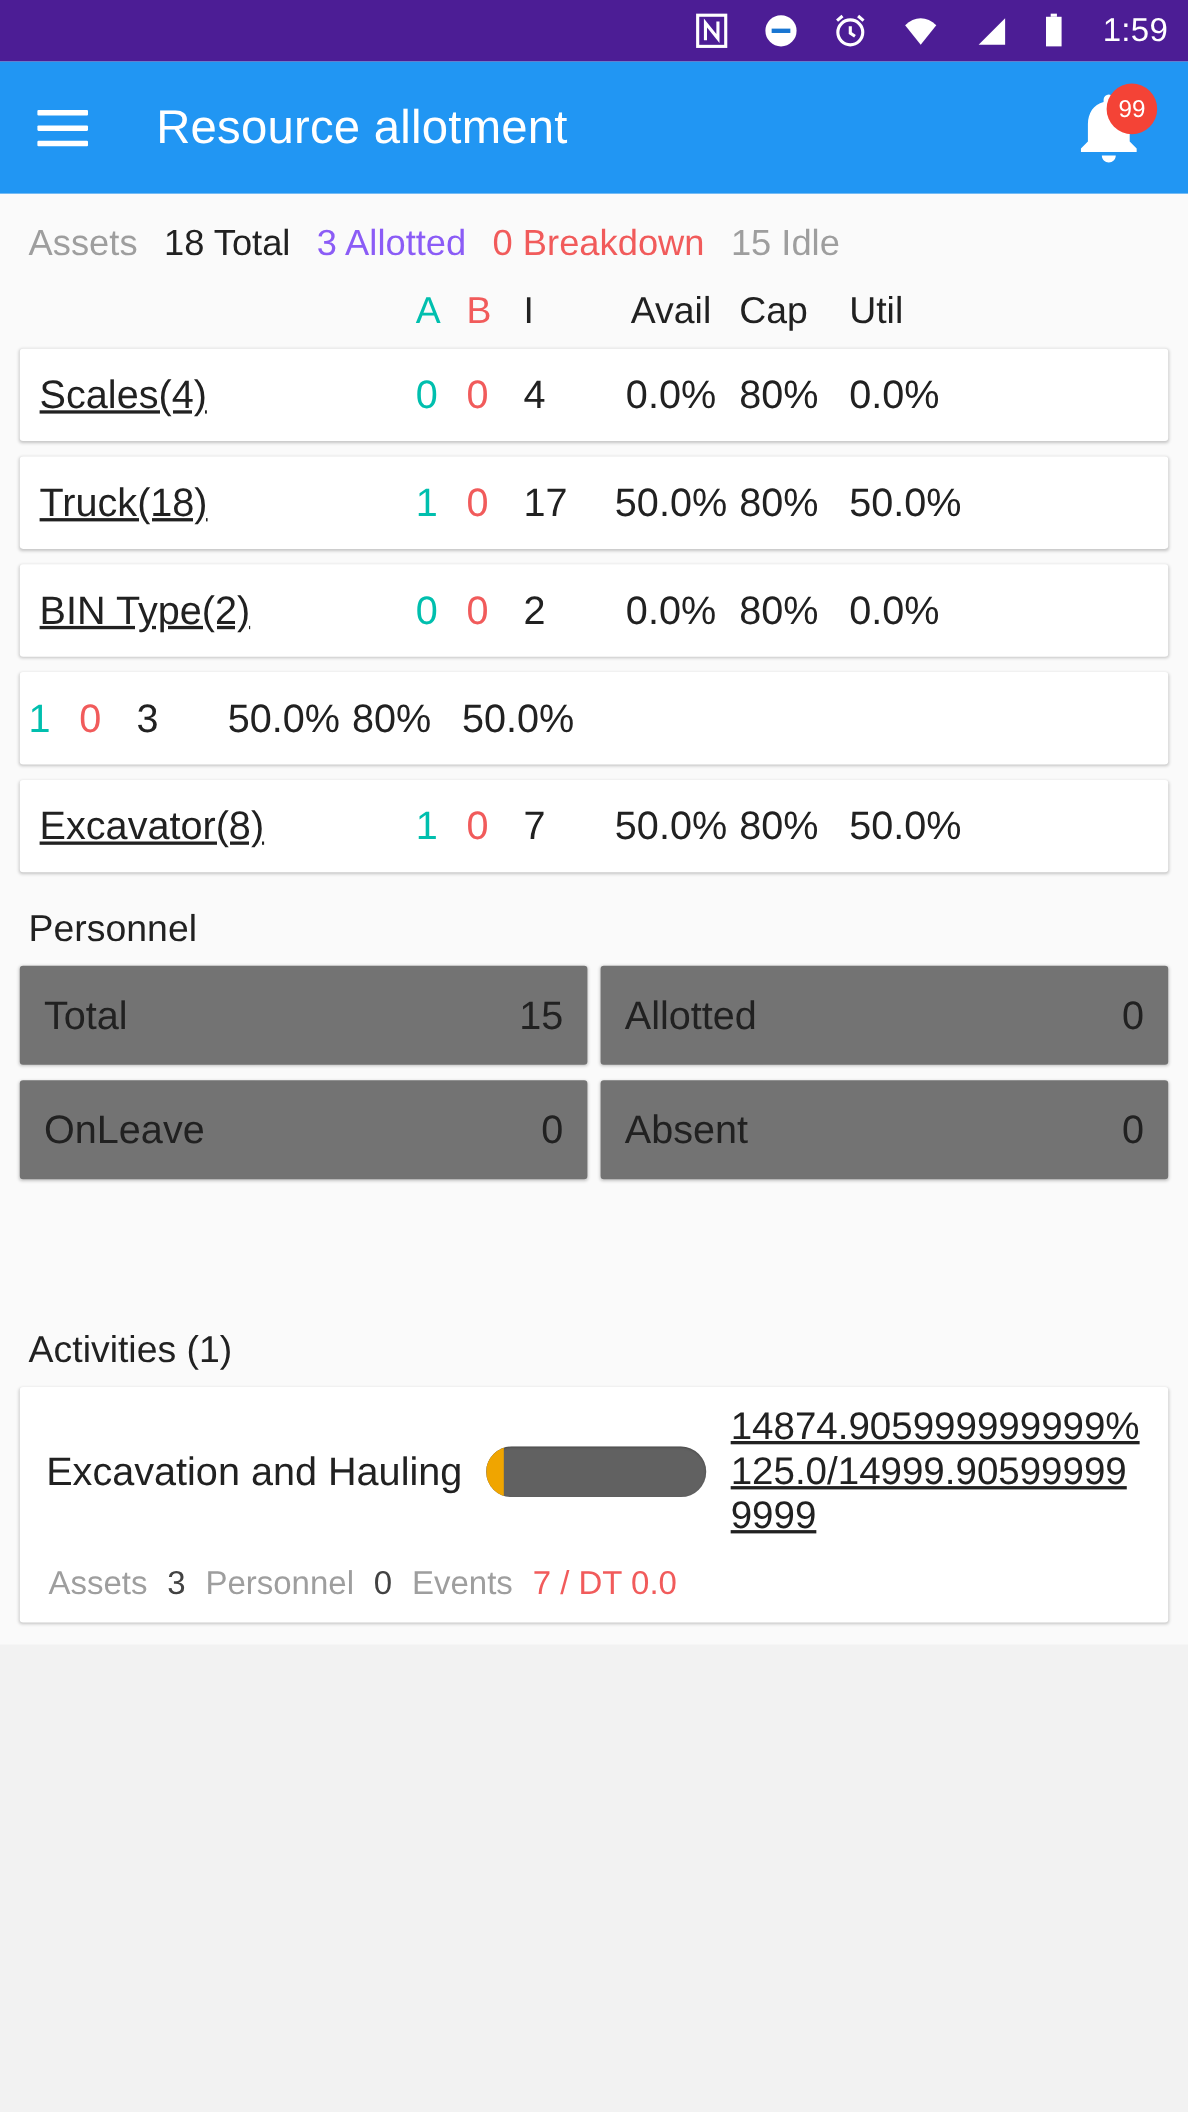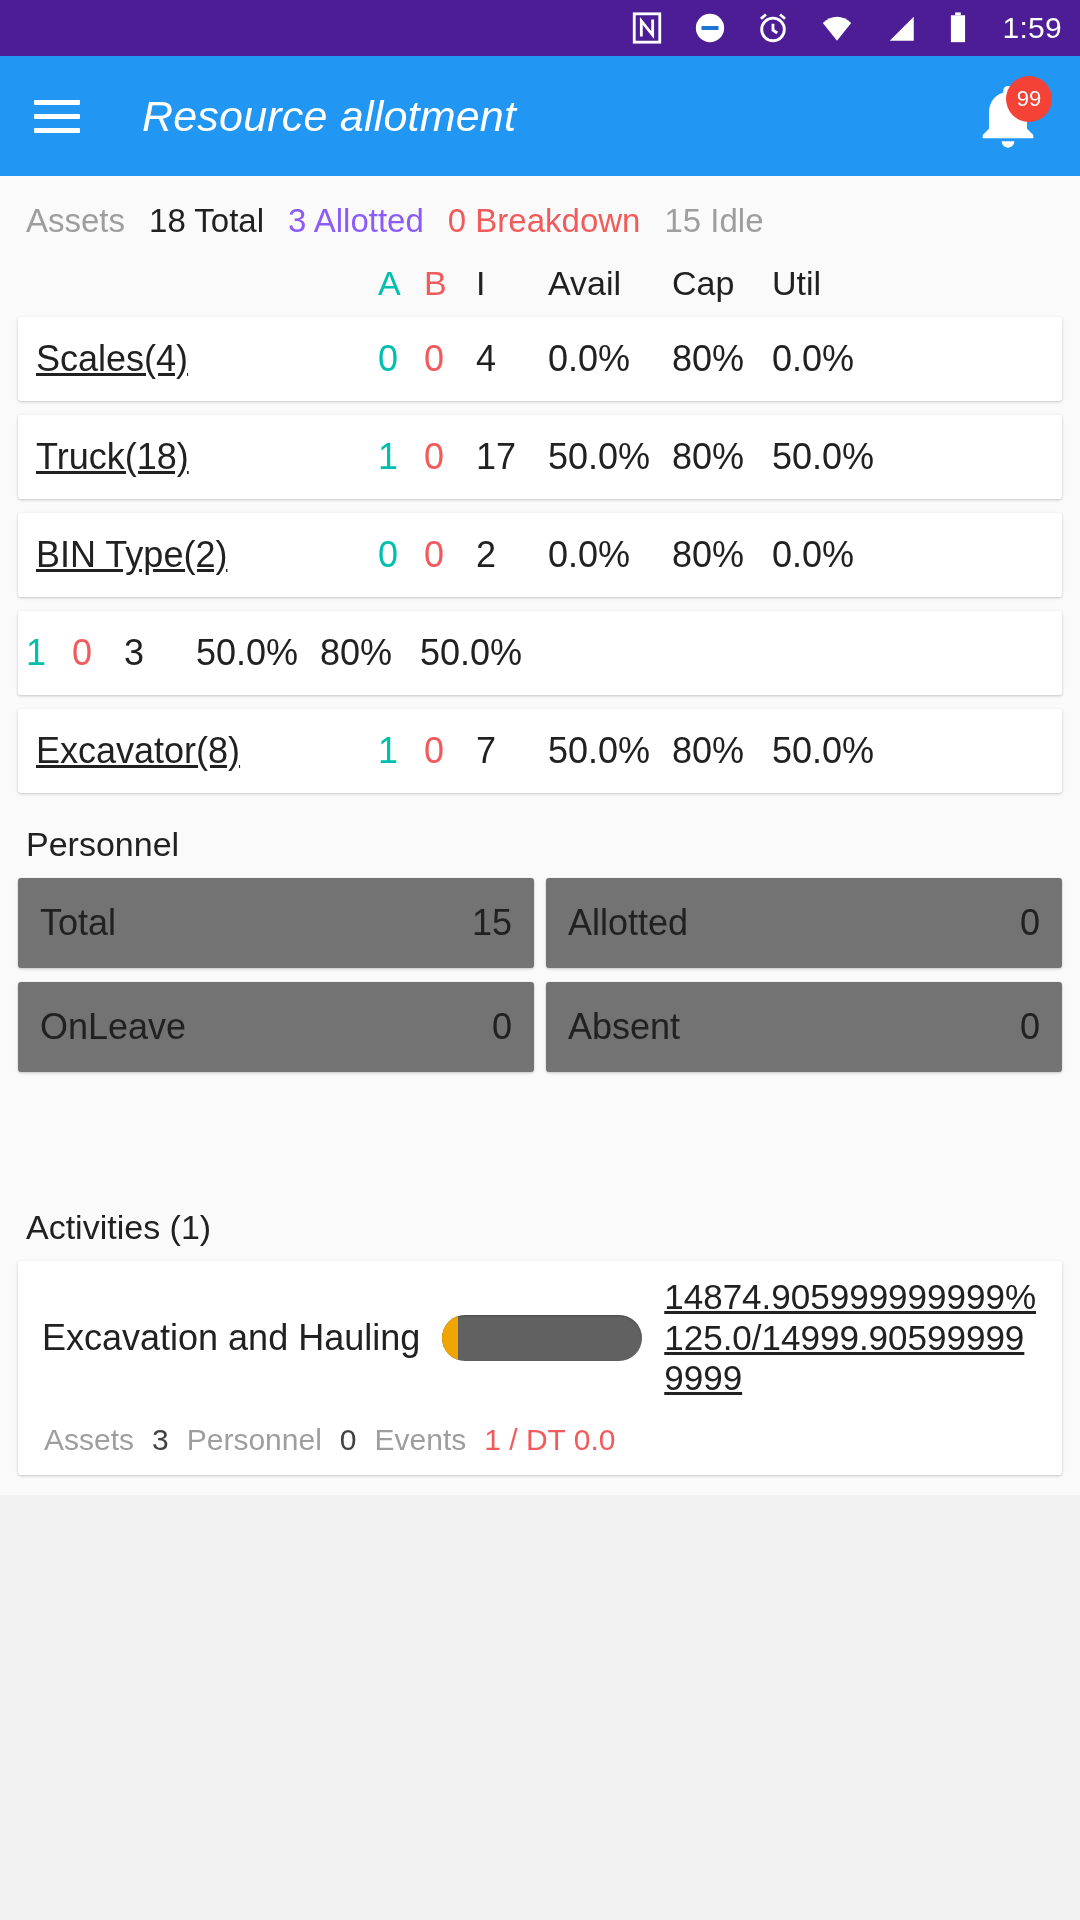--- a/index.html
+++ b/index.html
@@ -25,21 +25,20 @@
   .appbar {
     height:120px; background:#2196f3;
     display:flex; align-items:center; padding:0 34px;
     position:relative;
   }
   .hamburger { width:46px; display:flex; flex-direction:column; gap:9px; cursor:pointer; }
   .hamburger i { display:block; height:5px; background:#fff; border-radius:1px; }
   .appbar-title {
     color:#ffffff; font-size:43px; margin-left:62px; font-weight:400;
     letter-spacing:.2px;
-    font-style:italic;
   }
   .bell-wrap { margin-left:auto; position:relative; width:76px; height:76px; }
   .badge {
     position:absolute; top:-2px; right:-6px;
     min-width:46px; height:46px; border-radius:23px;
     background:#f44336; color:#fff; font-size:22px;
     display:flex; align-items:center; justify-content:center;
     padding:0 6px; z-index:2;
   }
 
@@ -56,21 +55,21 @@
   .assets-summary .lbl-red  { color:#f15b5b; }
 
   
   .col-head {
     display:flex; padding:10px 26px 14px 26px; font-size:34px; color:#212121;
   }
   .col-head .namecol { width:352px; }
   .cellA { width:46px; text-align:left; color:#00bfae; }
   .cellB { width:52px; text-align:left; color:#f15b5b; }
   .cellI { width:72px; text-align:left; }
-  .cellAv{ width:124px; text-align:left; }
+  .cellAv{ width:124px; text-align:center; }
   .cellCp{ width:100px; text-align:left; }
   .cellUt{ width:110px; text-align:left; }
 
   .asset-card {
     background:#ffffff; margin:0 18px 14px 18px;
     border-radius:3px; box-shadow:0 1px 3px rgba(0,0,0,.22);
     height:84px; display:flex; align-items:center; padding:0 8px 0 8px;
   }
   .asset-card .row { display:flex; align-items:center; font-size:36px; color:#212121; width:100%; }
   .asset-card .namecol { width:352px; padding-left:10px; white-space:nowrap;text-decoration:underline; }
@@ -292,17 +291,17 @@
         <div class="progress-fill" id="pfill" style="width: 8%;"></div>
       </div>
       <span class="act-stats">14874.905999999999% 125.0/14999.905999999999</span>
     </div>
     <div class="act-footer">
       <span>Assets</span>
       <span class="v-dark">3</span>
       <span>Personnel</span>
       <span class="v-dark">0</span>
       <span>Events</span>
-      <span class="v-red">1 / DT 0.0</span>
+      <span class="v-red">7 / DT 0.0</span>
     </div>
   </div>
 
 </div>
 
 </body></html>

